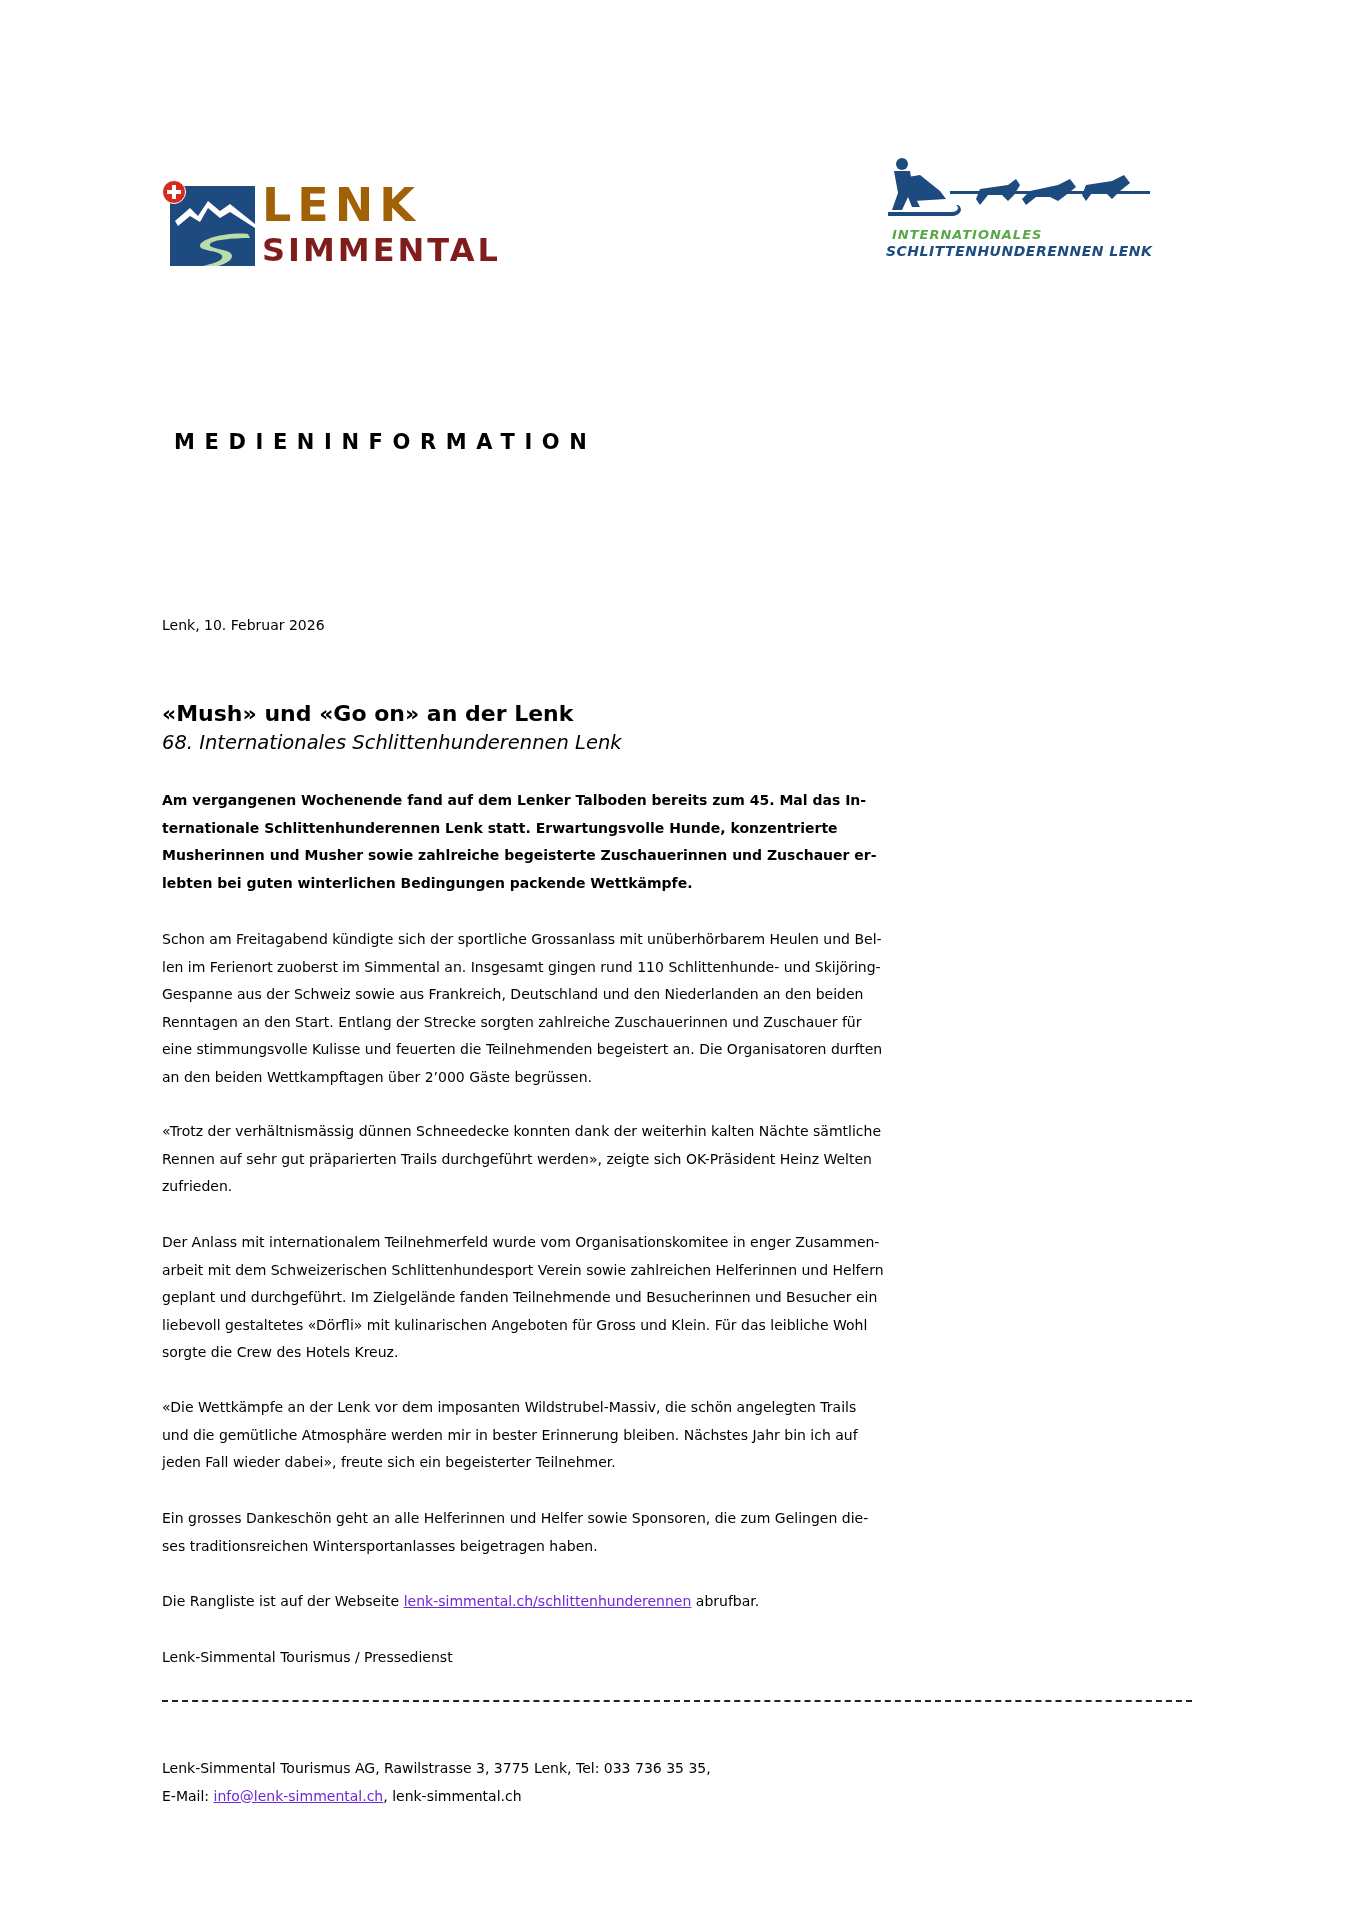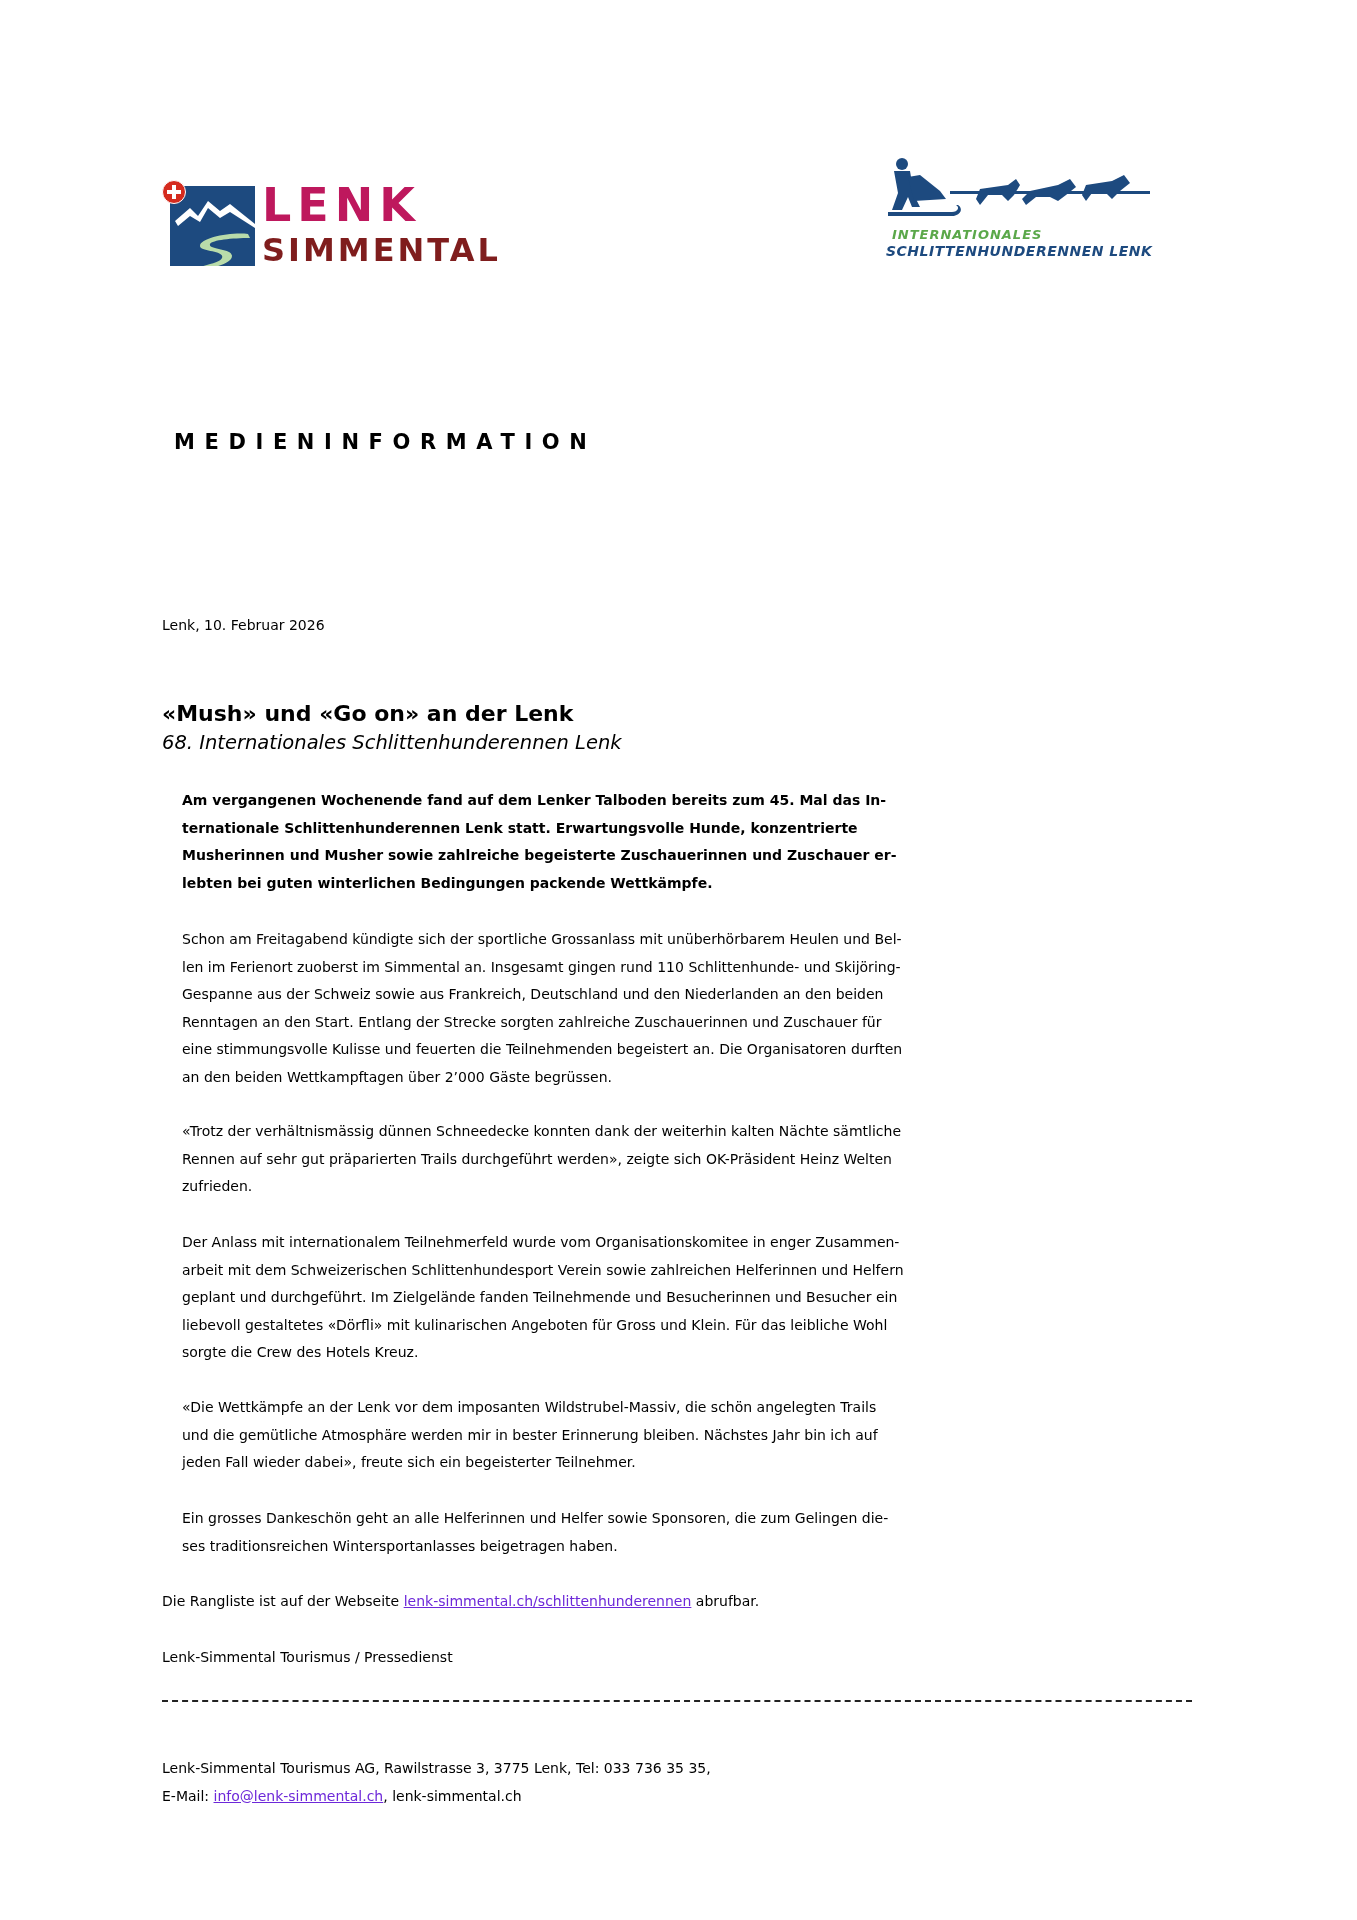--- a/index.html
+++ b/index.html
@@ -9,37 +9,37 @@
   }
   .abs { position: absolute; }
 
   
   .lenk-logo { left: 162px; top: 180px; width: 360px; height: 100px; }
   .lenk-mark { position: absolute; left: 8px; top: 6px; width: 85px; height: 80px; background: #1d4a7f; }
   .lenk-cross { position: absolute; left: 0; top: 0; width: 22px; height: 22px; border-radius: 50%; background: #d52b1e; border: 1px solid #fff; }
   .lenk-cross::before, .lenk-cross::after { content: ""; position: absolute; background: #fff; }
   .lenk-cross::before { left: 9px; top: 4px; width: 4px; height: 14px; }
   .lenk-cross::after { left: 4px; top: 9px; width: 14px; height: 4px; }
-  .lenk-word1 { position: absolute; left: 100px; top: 0px; font-family: "DejaVu Sans", sans-serif; font-weight: bold; font-size: 46px; letter-spacing: 6px; color: #be185d; line-height: 50px; }
+  .lenk-word1 { position: absolute; left: 100px; top: 0px; font-family: "DejaVu Sans", sans-serif; font-weight: bold; font-size: 46px; letter-spacing: 6px; color: #a16207; line-height: 50px; }
   .lenk-word2 { position: absolute; left: 100px; top: 50px; font-family: "DejaVu Sans", sans-serif; font-weight: bold; font-size: 32px; letter-spacing: 3px; color: #7f1d1d; line-height: 40px; }
 
   
   .sled-logo { left: 880px; top: 155px; width: 310px; height: 110px; }
   .sled-line1 { position: absolute; left: 12px; top: 72px; font-family: "DejaVu Sans", sans-serif; font-weight: bold; font-style: italic; font-size: 13px; letter-spacing: 1px; color: #5ba84a; text-align: right; }
   .sled-line2 { position: absolute; left: 6px; top: 88px; font-family: "DejaVu Sans", sans-serif; font-weight: bold; font-style: italic; font-size: 14px; letter-spacing: 0.5px; color: #1d4a7f; white-space: nowrap; }
 
   .heading-medien { left: 174px; top: 430px; font-family: "DejaVu Sans", sans-serif; font-weight: bold; font-size: 21px; letter-spacing: 9.6px; }
 
   .text { font-family: "DejaVu Sans", sans-serif; font-size: 14px; line-height: 27.5px; }
   .date { left: 162px; top: 612px; }
   .title { left: 162px; top: 700px; font-weight: bold; font-size: 22px; line-height: 28px; }
   .subtitle { left: 162px; top: 729px; font-style: italic; font-size: 19.5px; line-height: 27px; }
 
   .para { left: 162px; width: 1060px; }
-  .para .line { display: block; white-space: nowrap; margin-left: 20px; }
+  .para .line { display: block; white-space: nowrap; }
   .lead { top: 787px; font-weight: bold; }
   .p1 { top: 926px; }
   .p2 { top: 1118px; }
   .p3 { top: 1229px; }
   .p4 { top: 1394px; }
   .p5 { top: 1505px; }
   .p6 { top: 1588px; }
   .p7 { top: 1644px; }
   .divider { left: 162px; top: 1700px; width: 1030px; height: 0; border-top: 2px dashed #222; }
   .footer { left: 162px; top: 1755px; }

